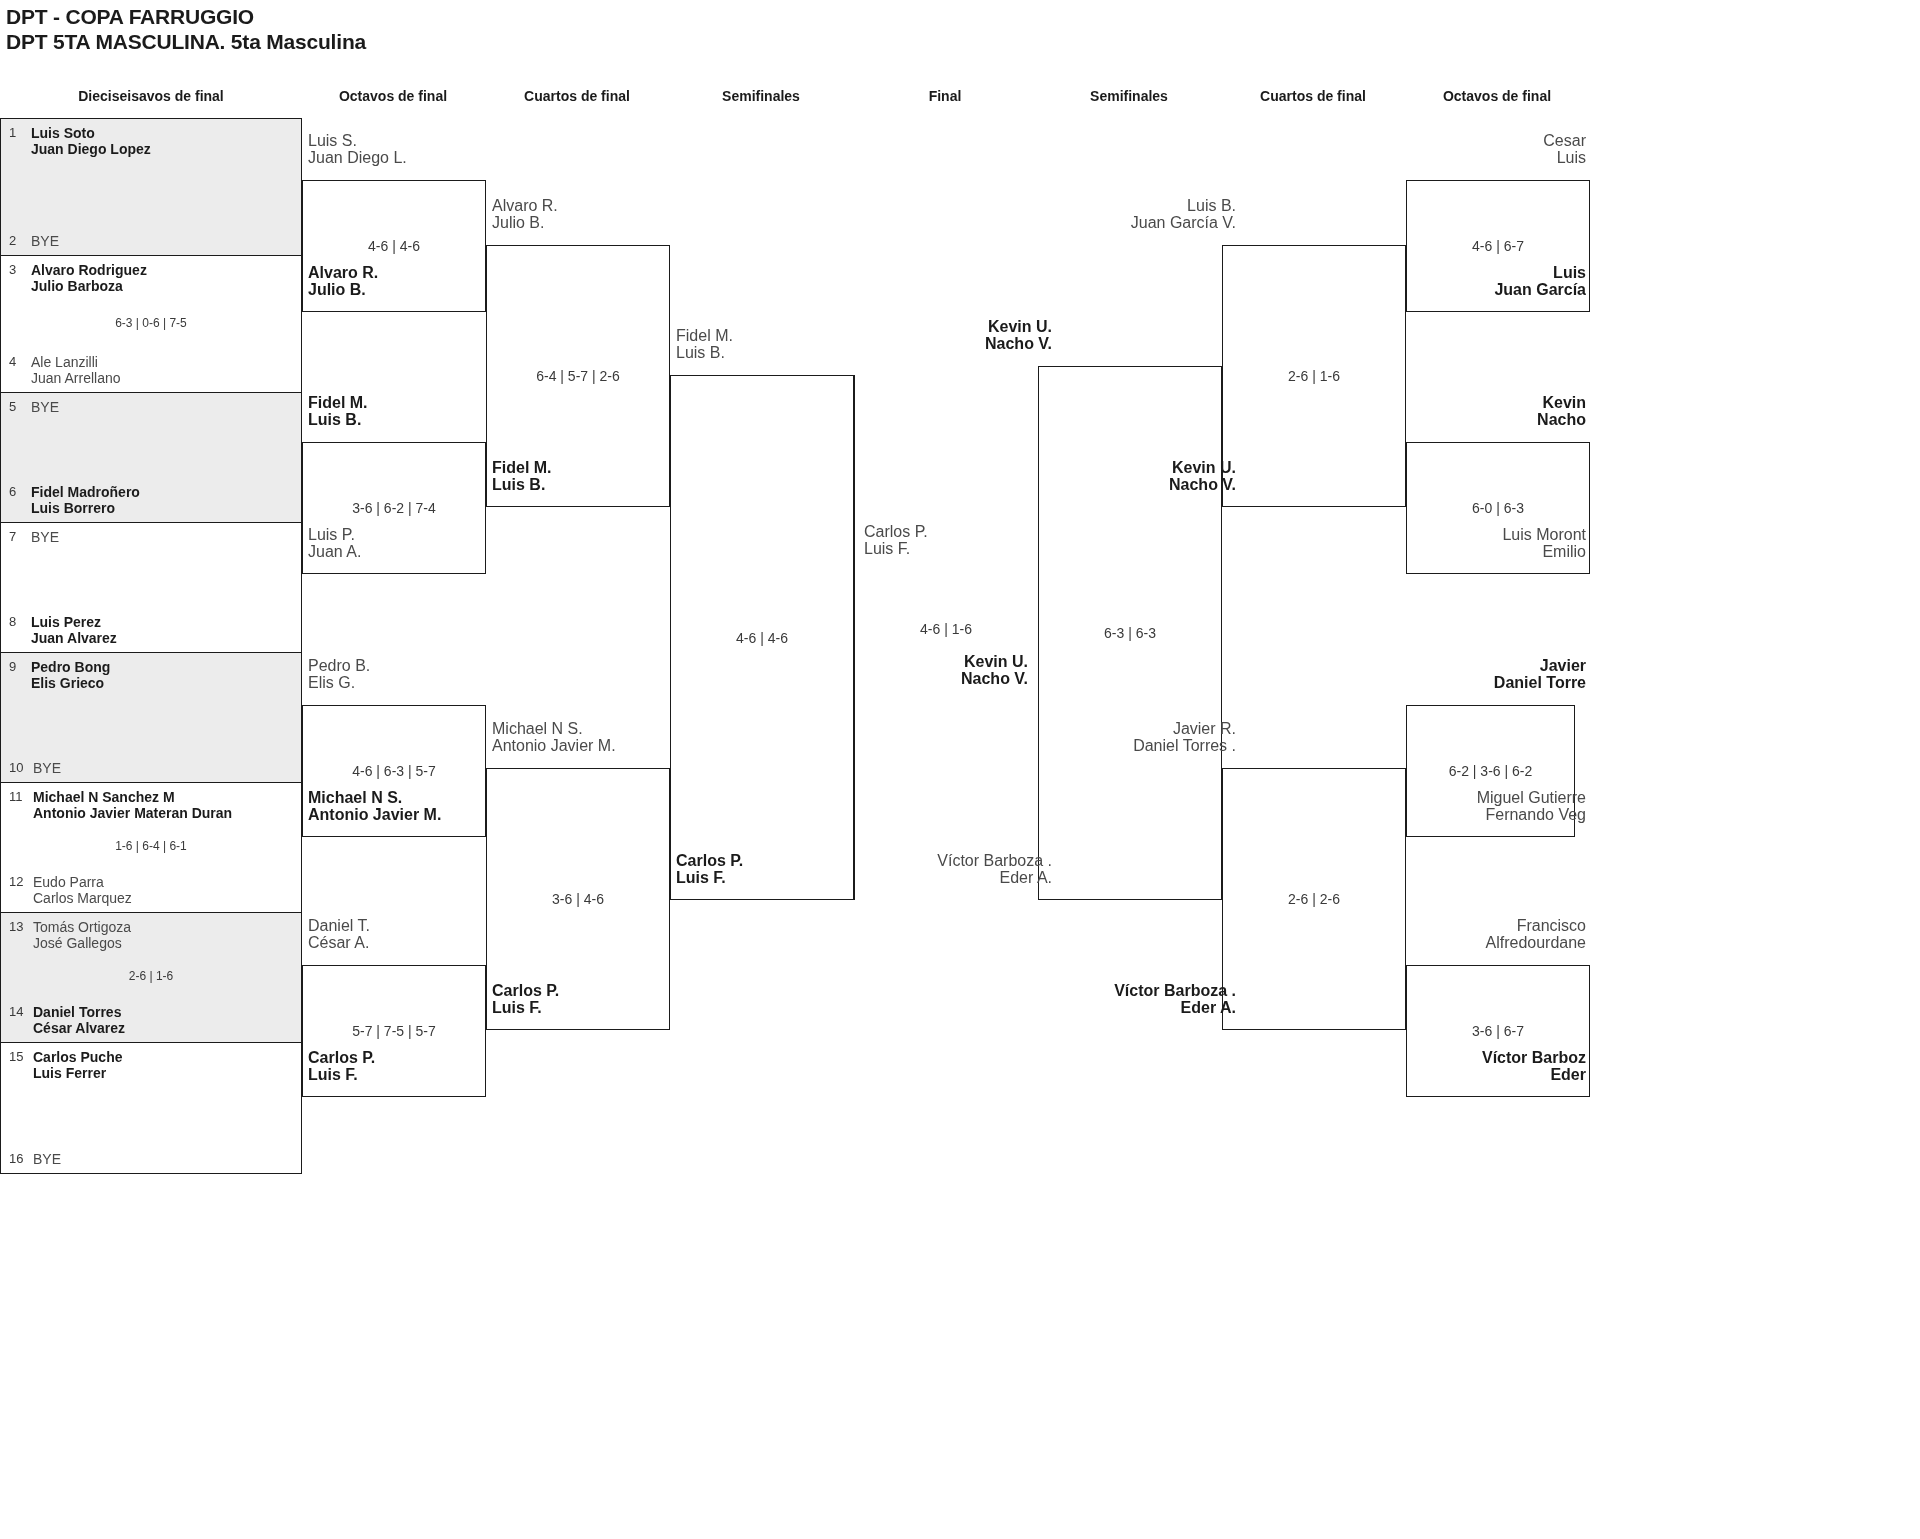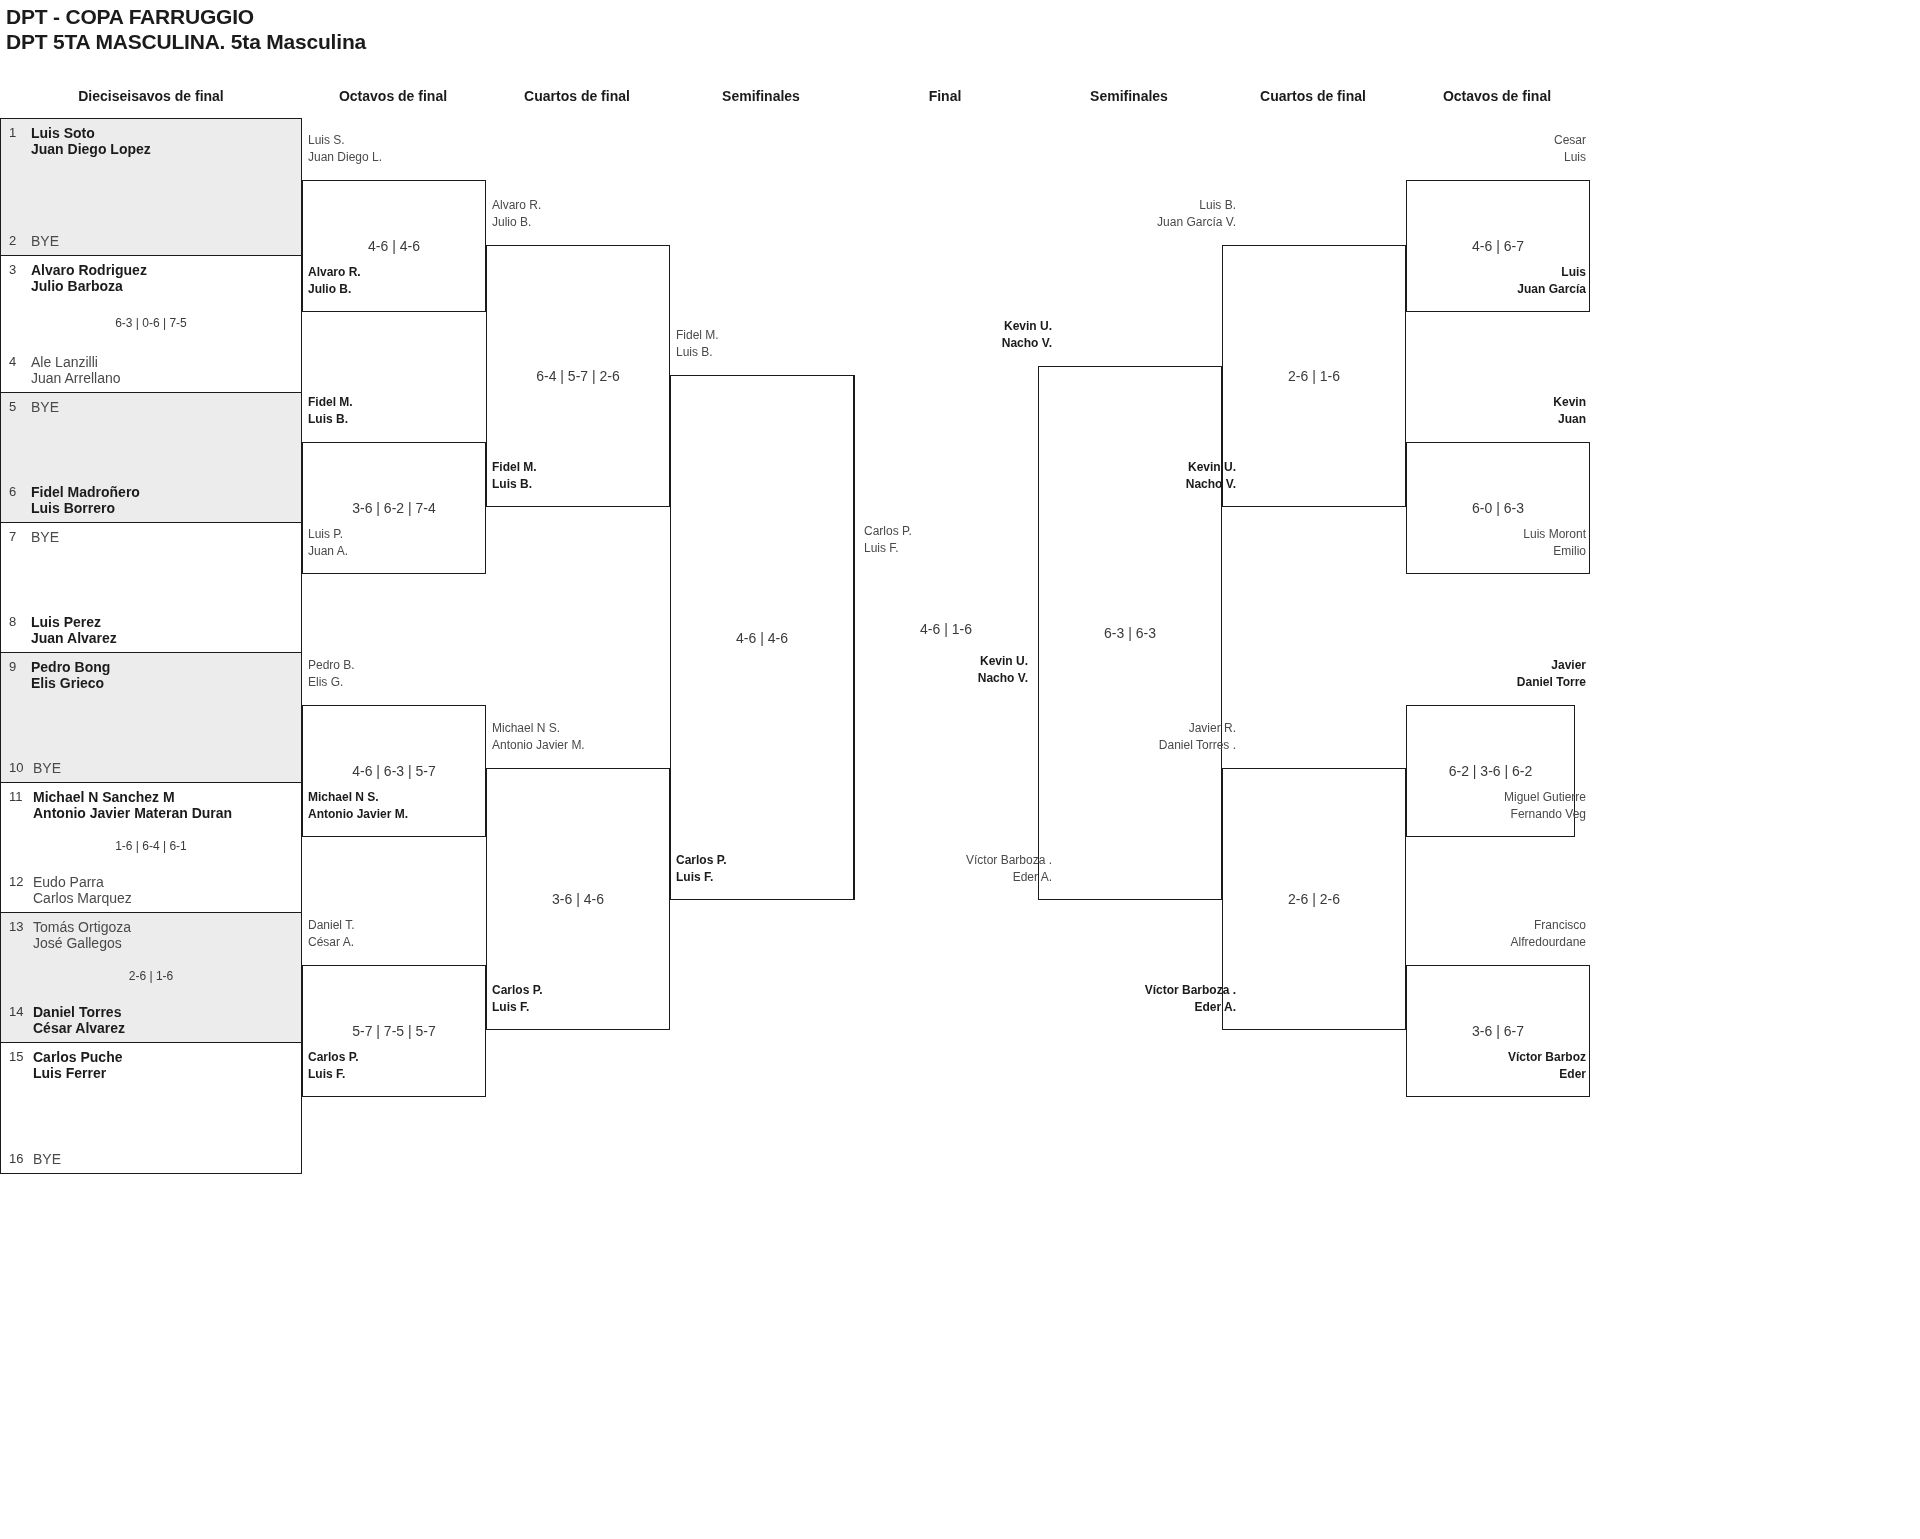--- a/index.html
+++ b/index.html
@@ -112,21 +112,21 @@
     transform: translateY(-50%);
     text-align: center;
     font-size: 14px;
     color: #3a3a3a;
     white-space: nowrap;
   }
 
   
   .plabel {
     position: absolute;
-    font-size: 12px;
+    font-size: 16px;
     line-height: 17px;
     white-space: nowrap;
   }
   .plabel.win  { font-weight: 700; color: #1b1b1b; }
   .plabel.lose { font-weight: 400; color: #4a4a4a; }
   .plabel.L { text-align: left; }
   .plabel.R { text-align: right; }
   .plabel .ln { display: block; }
 
   
@@ -417,21 +417,21 @@
       </div>
       <div class="plabel win R" style="left: 1216px; top: 264px; width: 370px;">
         <span class="ln">Luis</span>
         <span class="ln">Juan García</span>
       </div>
       <div class="mbox" style="left: 1406px; top: 442px; width: 184px; height: 132px;">
         <div class="mbox-score">6-0 | 6-3</div>
       </div>
       <div class="plabel win R" style="left: 1216px; top: 394px; width: 370px;">
         <span class="ln">Kevin</span>
-        <span class="ln">Juan</span>
+        <span class="ln">Nacho</span>
       </div>
       <div class="plabel lose R" style="left: 1216px; top: 526px; width: 370px;">
         <span class="ln">Luis Moront</span>
         <span class="ln">Emilio</span>
       </div>
       <div class="mbox" style="left: 1406px; top: 705px; width: 169px; height: 132px;">
         <div class="mbox-score">6-2 | 3-6 | 6-2</div>
       </div>
       <div class="plabel win R" style="left: 1216px; top: 657px; width: 370px;">
         <span class="ln">Javier</span>

